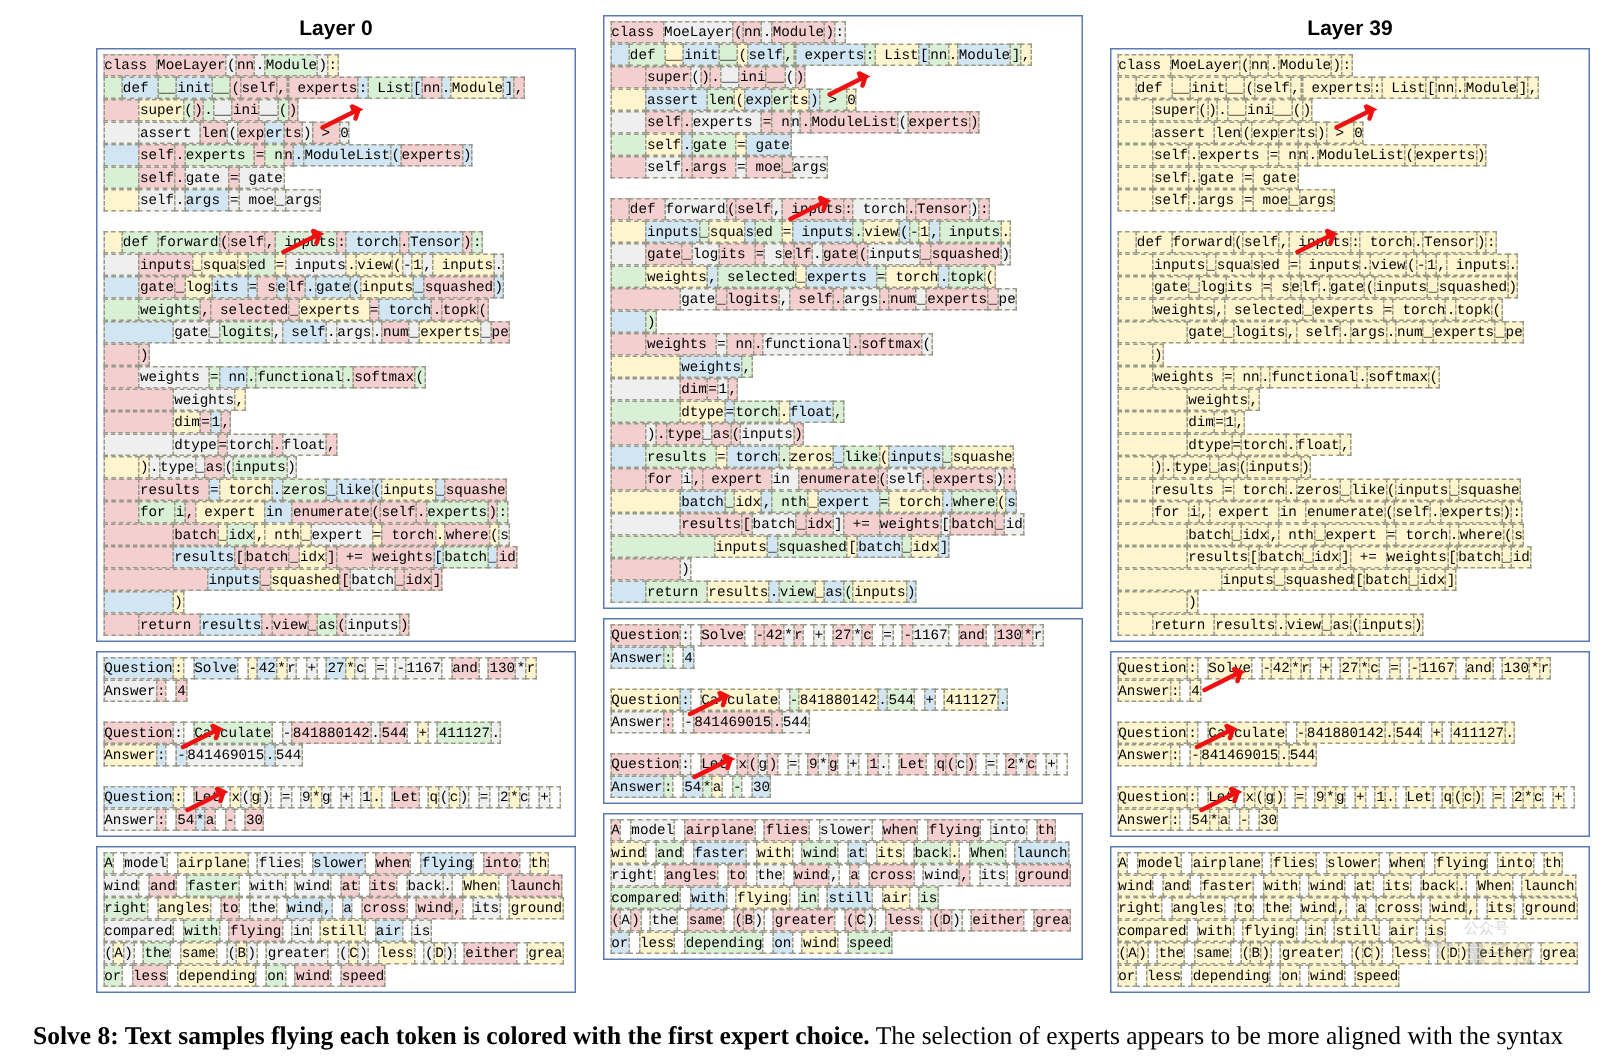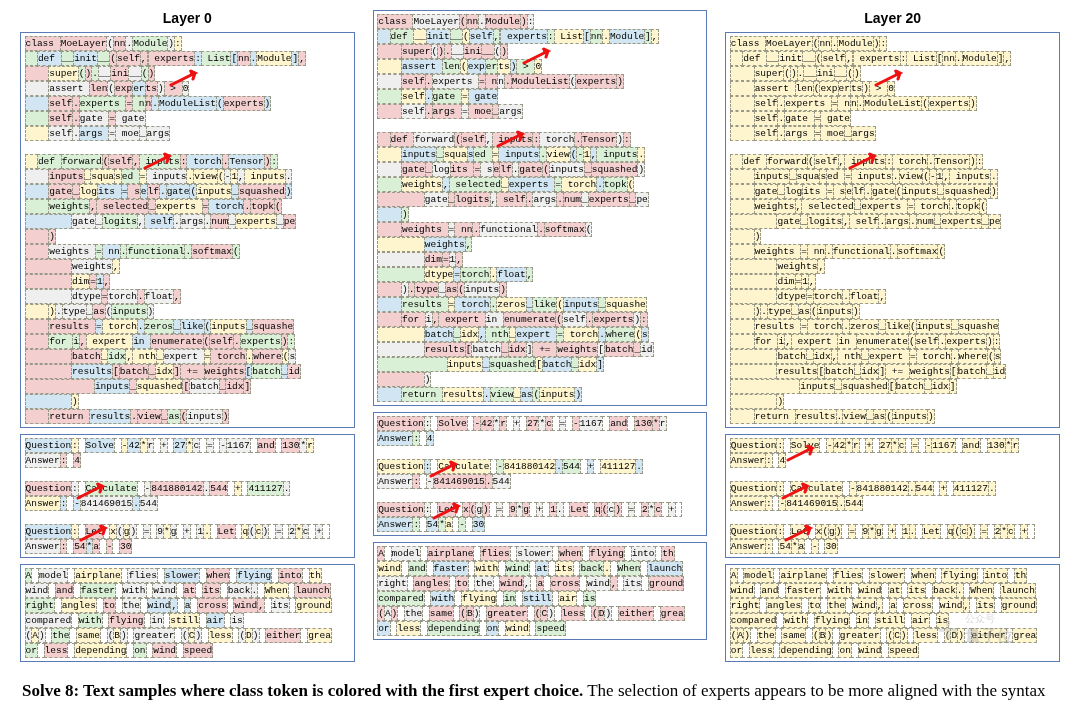--- a/index.html
+++ b/index.html
@@ -9,20 +9,21 @@
     height: 705px;
     box-sizing: border-box;
     font-family: Georgia, 'Times New Roman', serif;
     background: #fff;
     color: #000;
   }
   .columns {
     display: flex;
     gap: 18px;
     margin-bottom: 12px;
+    margin-left: 44px;
   }
   .col {
     flex: 1;
     min-width: 0;
   }
   .col-title {
     text-align: center;
     font-family: "Helvetica Neue", Arial, sans-serif;
     font-weight: 700;
     font-size: 14px;
@@ -65,21 +66,21 @@
   .caption {
     font-size: 17px;
     line-height: 1.35;
     margin-top: 8px;
     padding: 0 2px;
   }
   .caption b { font-weight: 700; }
 
   .watermark {
     position: absolute;
-    right: 67px;
+    right: 56px;
     bottom: 58px;
     color: rgba(140,140,140,0.35);
     font-family: sans-serif;
     font-size: 16px;
     display: flex;
     align-items: center;
     gap: 6px;
     pointer-events: none;
   }
   .watermark .glyph {
@@ -220,21 +221,21 @@
         <div class="code"><span class="e2">A</span><span class="e5"> </span><span class="e4">model</span><span class="e5"> </span><span class="e2">airplane</span><span class="e5"> </span><span class="e2">flies</span><span class="e5"> </span><span class="e4">slower</span><span class="e5"> </span><span class="e2">when</span><span class="e5"> </span><span class="e2">flying</span><span class="e5"> </span><span class="e4">into</span><span class="e5"> </span><span class="e2">th</span>
 <span class="e0">wind</span><span class="e5"> </span><span class="e3">and</span><span class="e5"> </span><span class="e1">faster</span><span class="e5"> </span><span class="e0">with</span><span class="e5"> </span><span class="e3">wind</span><span class="e5"> </span><span class="e1">at</span><span class="e5"> </span><span class="e0">its</span><span class="e5"> </span><span class="e3">back</span><span class="e0">.</span><span class="e5"> </span><span class="e3">When</span><span class="e5"> </span><span class="e1">launch</span>
 <span class="e4">right</span><span class="e5"> </span><span class="e2">angles</span><span class="e5"> </span><span class="e2">to</span><span class="e5"> </span><span class="e4">the</span><span class="e5"> </span><span class="e2">wind</span><span class="e4">,</span><span class="e5"> </span><span class="e2">a</span><span class="e5"> </span><span class="e2">cross</span><span class="e5"> </span><span class="e4">wind</span><span class="e2">,</span><span class="e5"> </span><span class="e4">its</span><span class="e5"> </span><span class="e2">ground</span>
 <span class="e3">compared</span><span class="e5"> </span><span class="e1">with</span><span class="e5"> </span><span class="e0">flying</span><span class="e5"> </span><span class="e3">in</span><span class="e5"> </span><span class="e1">still</span><span class="e5"> </span><span class="e0">air</span><span class="e5"> </span><span class="e3">is</span>
 <span class="e2">(</span><span class="e4">A</span><span class="e2">)</span><span class="e5"> </span><span class="e4">the</span><span class="e5"> </span><span class="e2">same</span><span class="e5"> </span><span class="e2">(</span><span class="e2">B</span><span class="e4">)</span><span class="e5"> </span><span class="e2">greater</span><span class="e5"> </span><span class="e2">(</span><span class="e2">C</span><span class="e4">)</span><span class="e5"> </span><span class="e2">less</span><span class="e5"> </span><span class="e2">(</span><span class="e2">D</span><span class="e4">)</span><span class="e5"> </span><span class="e2">either</span><span class="e5"> </span><span class="e2">grea</span>
 <span class="e1">or</span><span class="e5"> </span><span class="e0">less</span><span class="e5"> </span><span class="e3">depending</span><span class="e5"> </span><span class="e1">on</span><span class="e5"> </span><span class="e0">wind</span><span class="e5"> </span><span class="e3">speed</span>
 </div>
       </div>
   </div>
   <div class="col">
-    <div class="col-title">Layer 20</div>
+    <div class="col-title">Layer 39</div>
     <div class="panel" id="panel-code-2">
         <div class="code"><span class="e0">class </span><span class="e0">MoeLayer</span><span class="e0">(</span><span class="e0">nn</span><span class="e0">.</span><span class="e0">Module</span><span class="e0">)</span><span class="e0">:</span>
 <span class="e0">  </span><span class="e0">def </span><span class="e0">__</span><span class="e0">init</span><span class="e0">__</span><span class="e0">(</span><span class="e0">self</span><span class="e0">,</span><span class="e0"></span><span class="e0"> experts</span><span class="e0">:</span><span class="e0"> List</span><span class="e0">[</span><span class="e0">nn</span><span class="e0">.</span><span class="e0">Module</span><span class="e0">]</span><span class="e0">,</span>
 <span class="e0">    </span><span class="e0">super</span><span class="e0">(</span><span class="e0">)</span><span class="e0">.</span><span class="e0">__</span><span class="e0">ini</span><span class="e0">__</span><span class="e0">(</span><span class="e0">)</span>
 <span class="e0">    </span><span class="e0">assert </span><span class="e0">len</span><span class="e0">(</span><span class="e0">exp</span><span class="e0">er</span><span class="e0">ts</span><span class="e0">)</span><span class="e0"> &gt; </span><span class="e0">0</span>
 <span class="e0">    </span><span class="e0">self</span><span class="e0">.</span><span class="e0">experts </span><span class="e0">=</span><span class="e0"> n</span><span class="e0">n</span><span class="e0">.</span><span class="e0">ModuleList</span><span class="e0">(</span><span class="e0">experts</span><span class="e0">)</span>
 <span class="e0">    </span><span class="e0">self</span><span class="e0">.</span><span class="e0">gate </span><span class="e0">=</span><span class="e0"> gate</span>
 <span class="e0">    </span><span class="e0">self</span><span class="e0">.</span><span class="e0">args </span><span class="e0">=</span><span class="e0"> moe</span><span class="e0">_</span><span class="e0">args</span>
 
 <span class="e0">  </span><span class="e0">def </span><span class="e0">forward</span><span class="e0">(</span><span class="e0">self</span><span class="e0">,</span><span class="e0"> inputs</span><span class="e0">:</span><span class="e0"> torch</span><span class="e0">.</span><span class="e0">Tensor</span><span class="e0">)</span><span class="e0">:</span>
@@ -294,21 +295,21 @@
 <span class="e0">right</span><span class="e5"> </span><span class="e0">angles</span><span class="e5"> </span><span class="e0">to</span><span class="e5"> </span><span class="e0">the</span><span class="e5"> </span><span class="e0">wind</span><span class="e0">,</span><span class="e5"> </span><span class="e0">a</span><span class="e5"> </span><span class="e0">cross</span><span class="e5"> </span><span class="e0">wind</span><span class="e0">,</span><span class="e5"> </span><span class="e0">its</span><span class="e5"> </span><span class="e0">ground</span>
 <span class="e0">compared</span><span class="e5"> </span><span class="e0">with</span><span class="e5"> </span><span class="e0">flying</span><span class="e5"> </span><span class="e0">in</span><span class="e5"> </span><span class="e0">still</span><span class="e5"> </span><span class="e0">air</span><span class="e5"> </span><span class="e0">is</span>
 <span class="e0">(</span><span class="e0">A</span><span class="e0">)</span><span class="e5"> </span><span class="e0">the</span><span class="e5"> </span><span class="e0">same</span><span class="e5"> </span><span class="e0">(</span><span class="e0">B</span><span class="e0">)</span><span class="e5"> </span><span class="e0">greater</span><span class="e5"> </span><span class="e0">(</span><span class="e0">C</span><span class="e0">)</span><span class="e5"> </span><span class="e0">less</span><span class="e5"> </span><span class="e0">(</span><span class="e0">D</span><span class="e0">)</span><span class="e5"> </span><span class="e0">either</span><span class="e5"> </span><span class="e0">grea</span>
 <span class="e0">or</span><span class="e5"> </span><span class="e0">less</span><span class="e5"> </span><span class="e0">depending</span><span class="e5"> </span><span class="e0">on</span><span class="e5"> </span><span class="e0">wind</span><span class="e5"> </span><span class="e0">speed</span>
 </div>
       </div>
   </div>
 </div>
 
 <div class="caption">
-  <b><span>Solve 8:</span><span> Text samples where class token is colored with the first expert choice.</span></b><span> The selection of experts appears to be more aligned with the syntax rather than the domain, especially at the initial and final layers.</span>
+  <b><span>Solve 8:</span><span> Text samples flying each token is colored with the first expert choice.</span></b><span> The selection of experts appears to be more aligned with the syntax rather than the domain, especially at the initial and final layers.</span>
 </div>
 
 <div class="watermark">
   <svg class="glyph" viewBox="0 0 24 24">
     <circle cx="12" cy="12" r="3" fill="#bbb"></circle>
     <ellipse cx="12" cy="5" rx="2.2" ry="3.6" fill="#bbb"></ellipse>
     <ellipse cx="12" cy="19" rx="2.2" ry="3.6" fill="#bbb"></ellipse>
     <ellipse cx="5" cy="12" rx="3.6" ry="2.2" fill="#bbb"></ellipse>
     <ellipse cx="19" cy="12" rx="3.6" ry="2.2" fill="#bbb"></ellipse>
   </svg>

